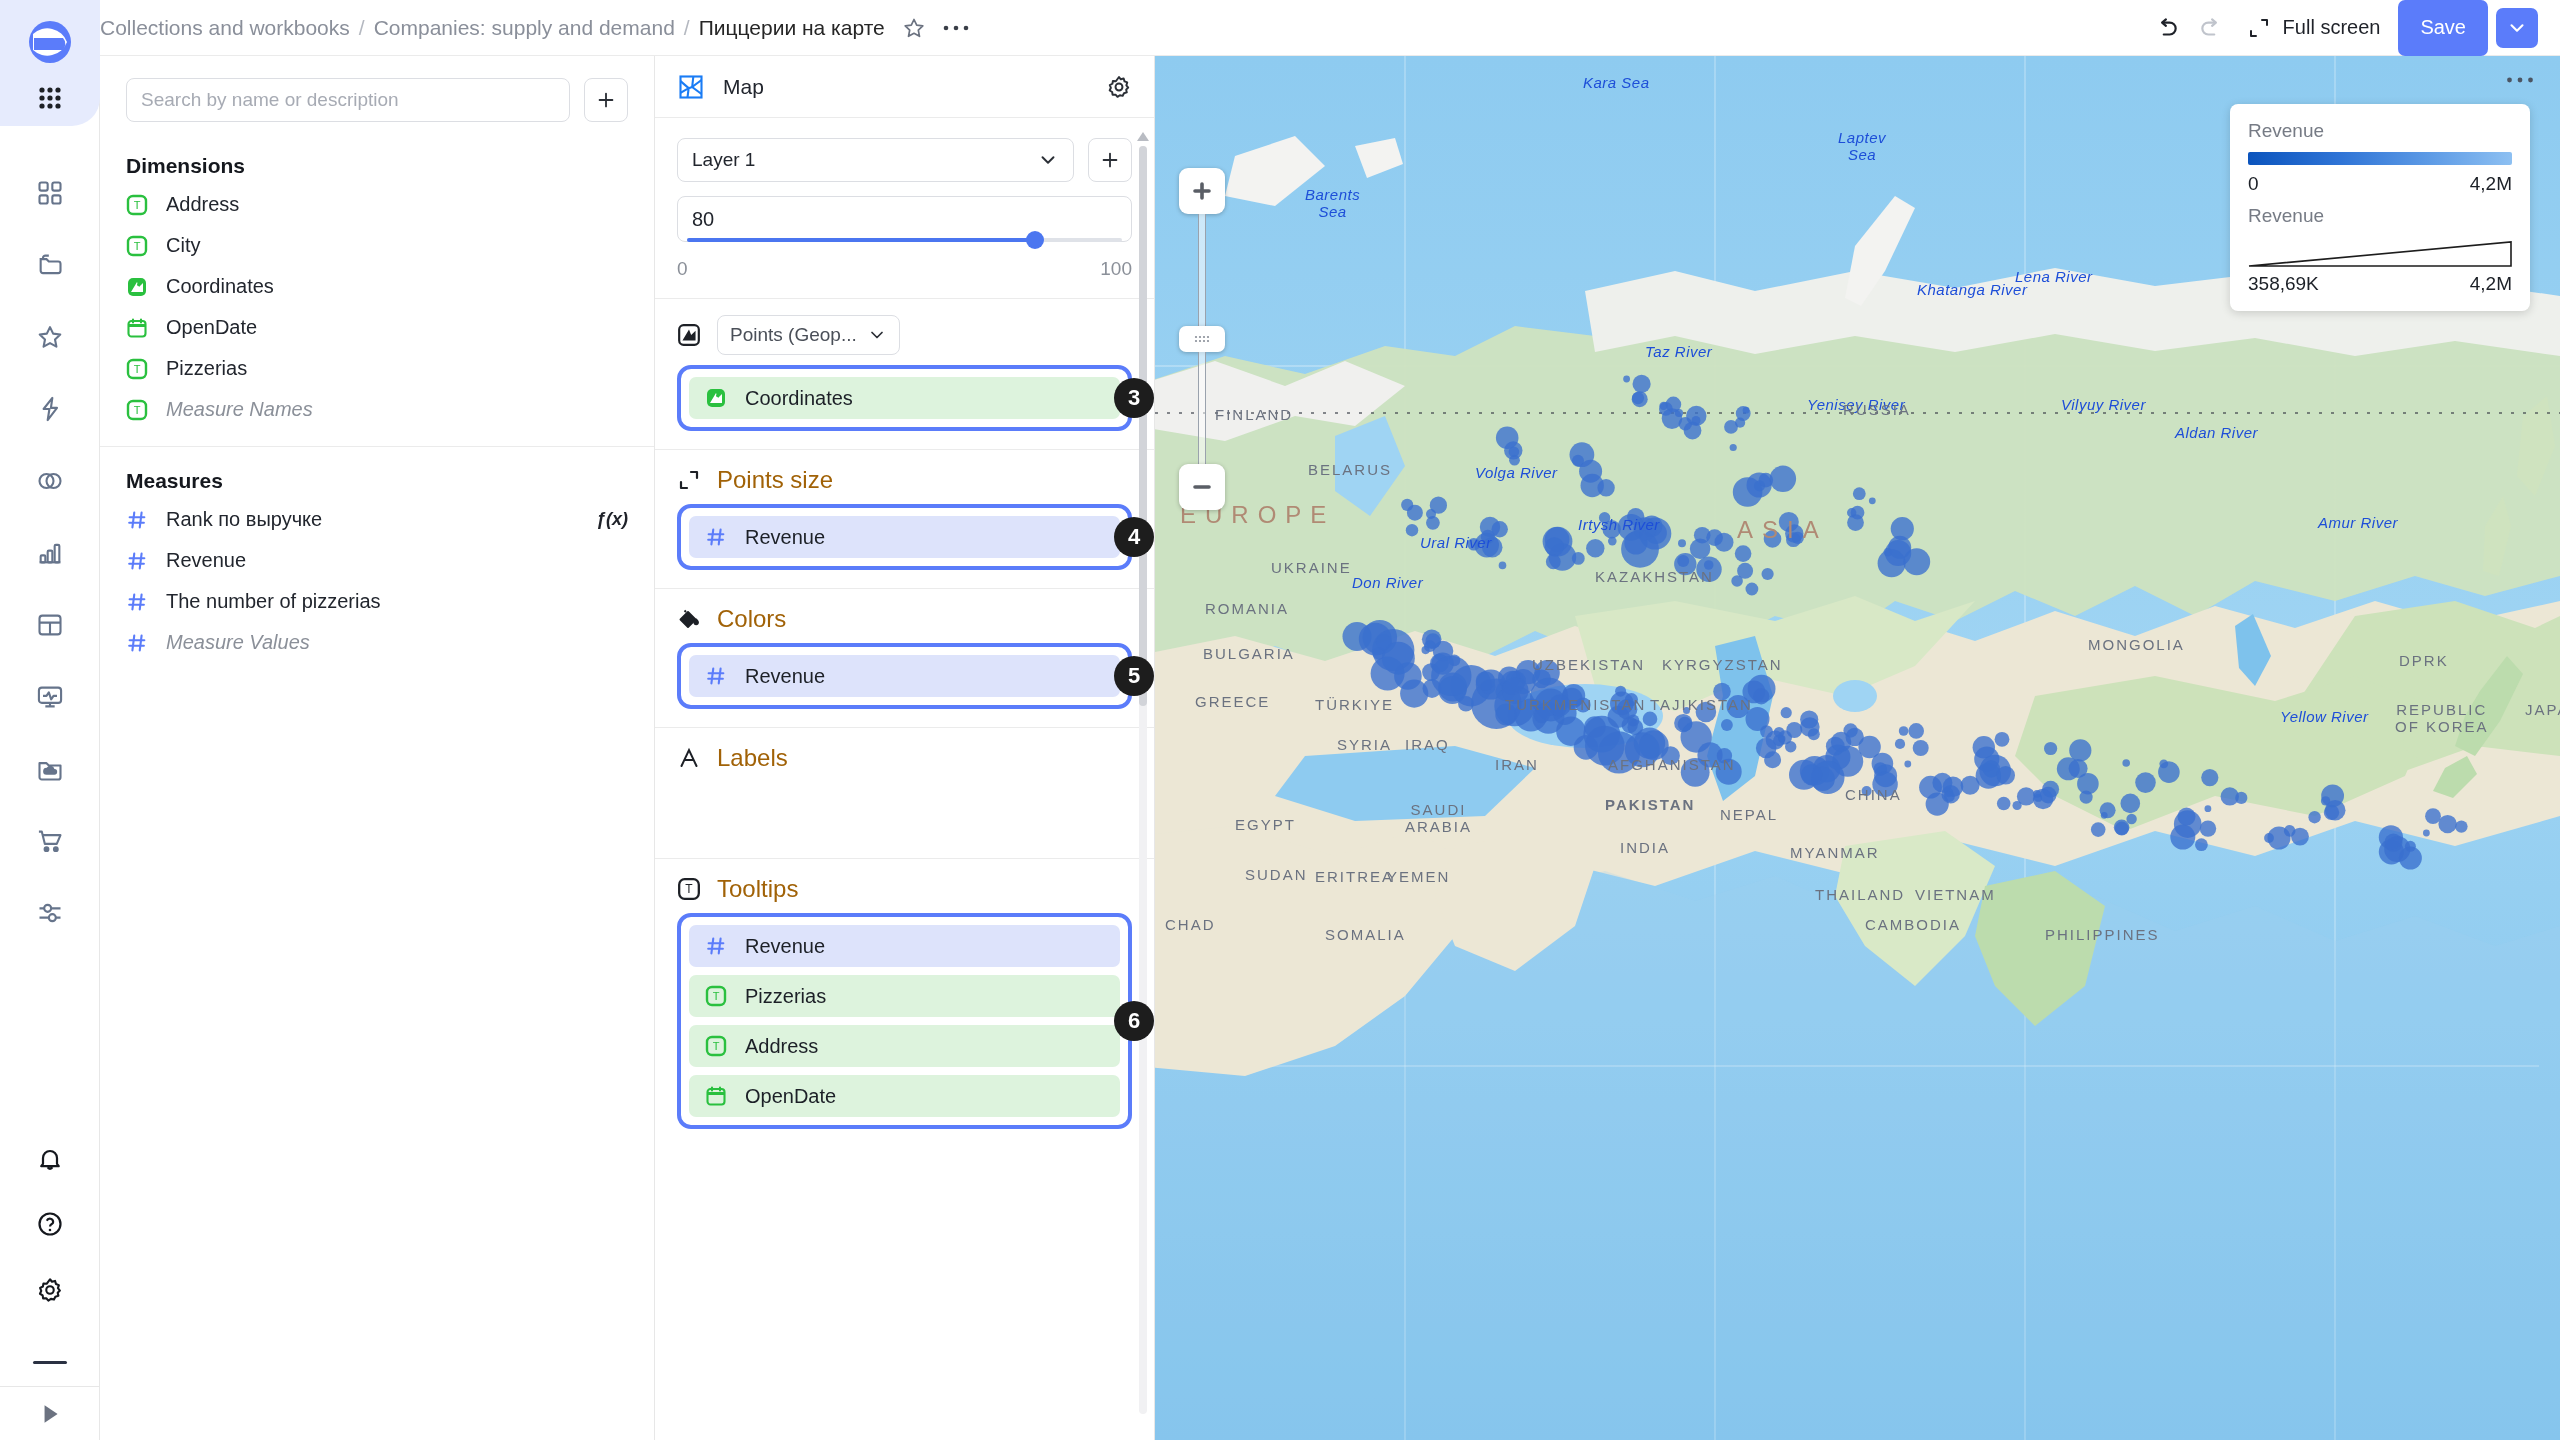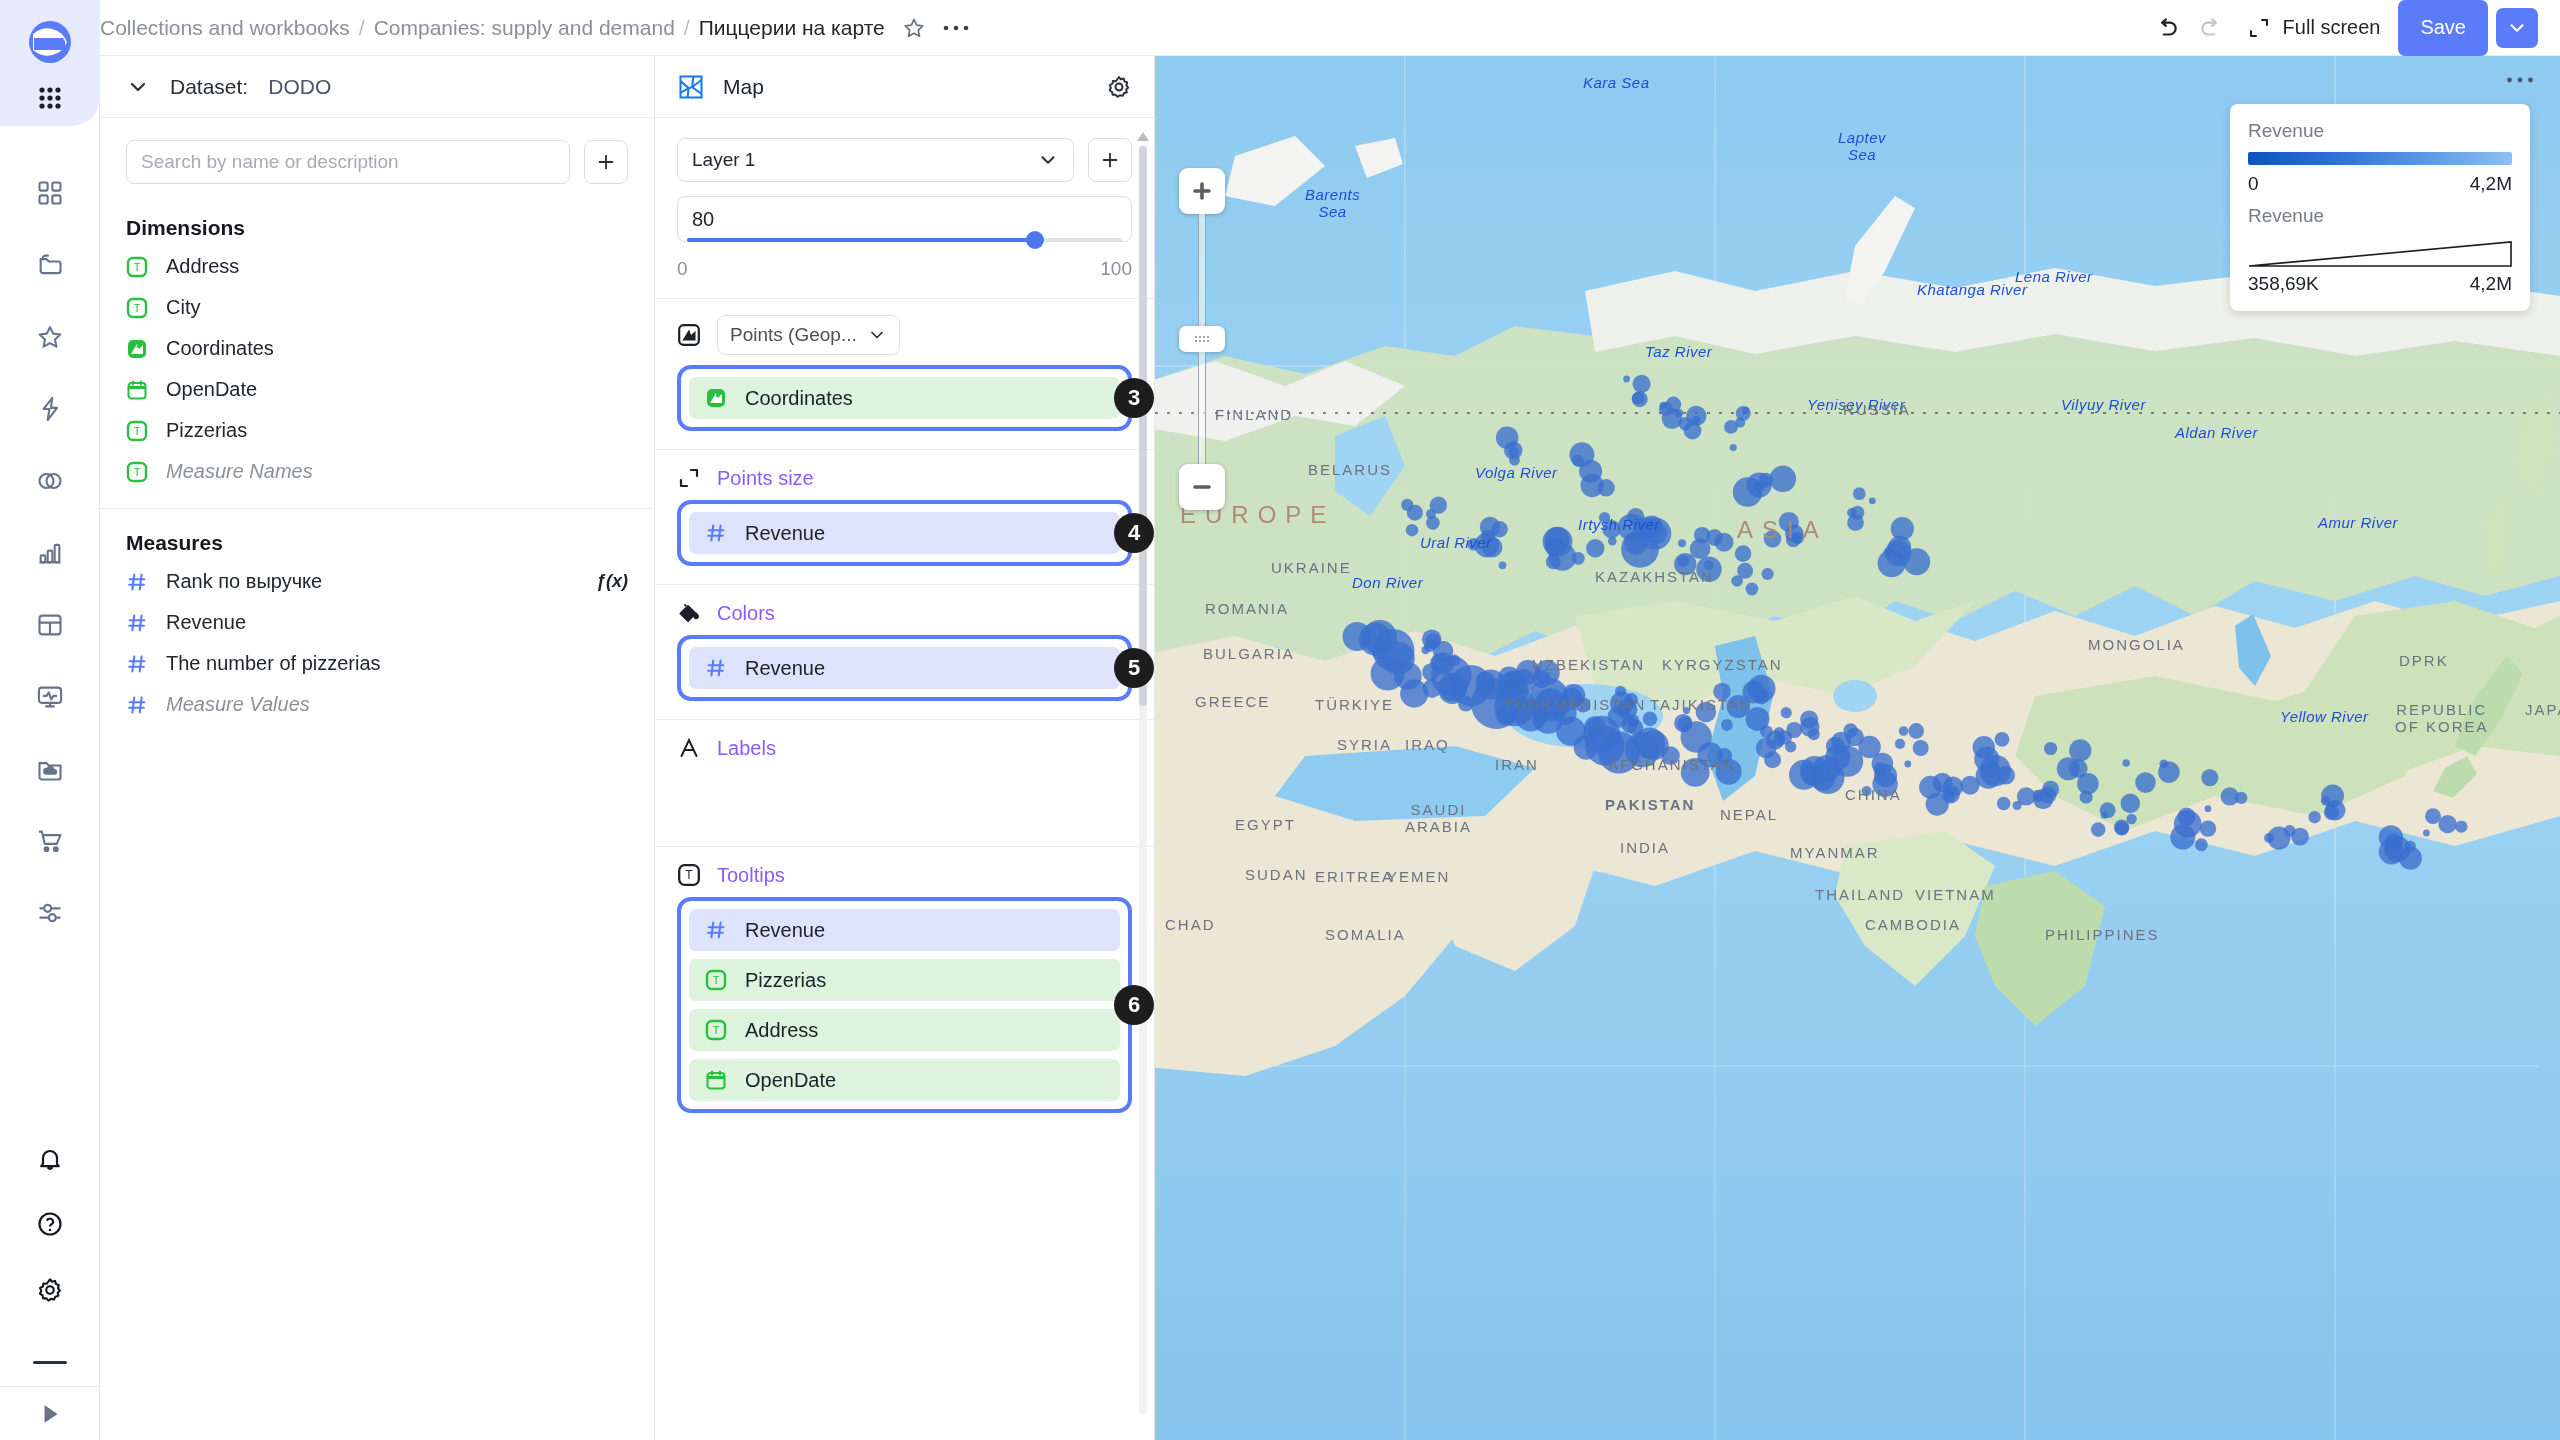--- a/index.html
+++ b/index.html
@@ -160,21 +160,21 @@
   .slider-fill { position:absolute; left:0; top:0; bottom:0; background:#4b76f0; border-radius:3px; }
   .slider-knob {
     position:absolute; width:18px; height:18px; border-radius:50%; background:#4b76f0;
     top:-7px; transform: translateX(-50%); cursor:pointer;
   }
   .slider-ends { display:flex; justify-content:space-between; margin: 12px 22px 0 22px; font-size:19px; color:#8b9099; }
   .sec-div { height:1px; background:#ebebeb; margin: 18px 0 0 0; }
 
   .sec { padding: 16px 22px 0 22px; position: relative; }
   .sec-head { display:flex; align-items:center; gap:16px; margin-bottom: 10px; }
-  .sec-head .sec-name { font-size:20px; color:#8b5cf6; }
+  .sec-head .sec-name { font-size:24px; color:#a16207; }
   .sec-select {
     height:40px; border:1px solid #dcdee3; border-radius:8px; background:#fff;
     display:flex; align-items:center; padding: 0 12px; font-size:19px; color:#4a4f58; cursor:pointer; gap:10px;
   }
   .chip-list { display:flex; flex-direction:column; gap: 8px; }
   .chip {
     height: 42px; border-radius: 7px; display:flex; align-items:center; gap:18px;
     padding: 0 16px; font-size: 20px; color:#1c2027; cursor:pointer;
   }
   .chip.green { background:#ddf3dd; }
@@ -423,29 +423,20 @@
               <path d="M6 9 L12 15 L18 9"></path>
             </svg>
         </span>
       </button>
     </div>
   </header>
 
   <div class="body">
 
     <section class="dataset-panel">
-      <div class="dataset-head">
-        <span class="chev">
-          <svg width="24" height="24" viewBox="0 0 24 24" fill="none" stroke="#2b2f36" stroke-width="2.2" stroke-linecap="round" stroke-linejoin="round">
-              <path d="M6 9 L12 15 L18 9"></path>
-            </svg>
-        </span>
-        <span class="ds-label">Dataset:</span>
-        <span class="ds-name">DODO</span>
-      </div>
 
       <div class="ds-search-row">
         <input class="ds-search" value="" placeholder="Search by name or description" style="">
         <div class="ds-add">
           <svg width="22" height="22" viewBox="0 0 24 24" fill="none" stroke="#2b2f36" stroke-width="2" stroke-linecap="round">
               <path d="M12 5 V19 M5 12 H19"></path>
             </svg>
         </div>
       </div>
 

